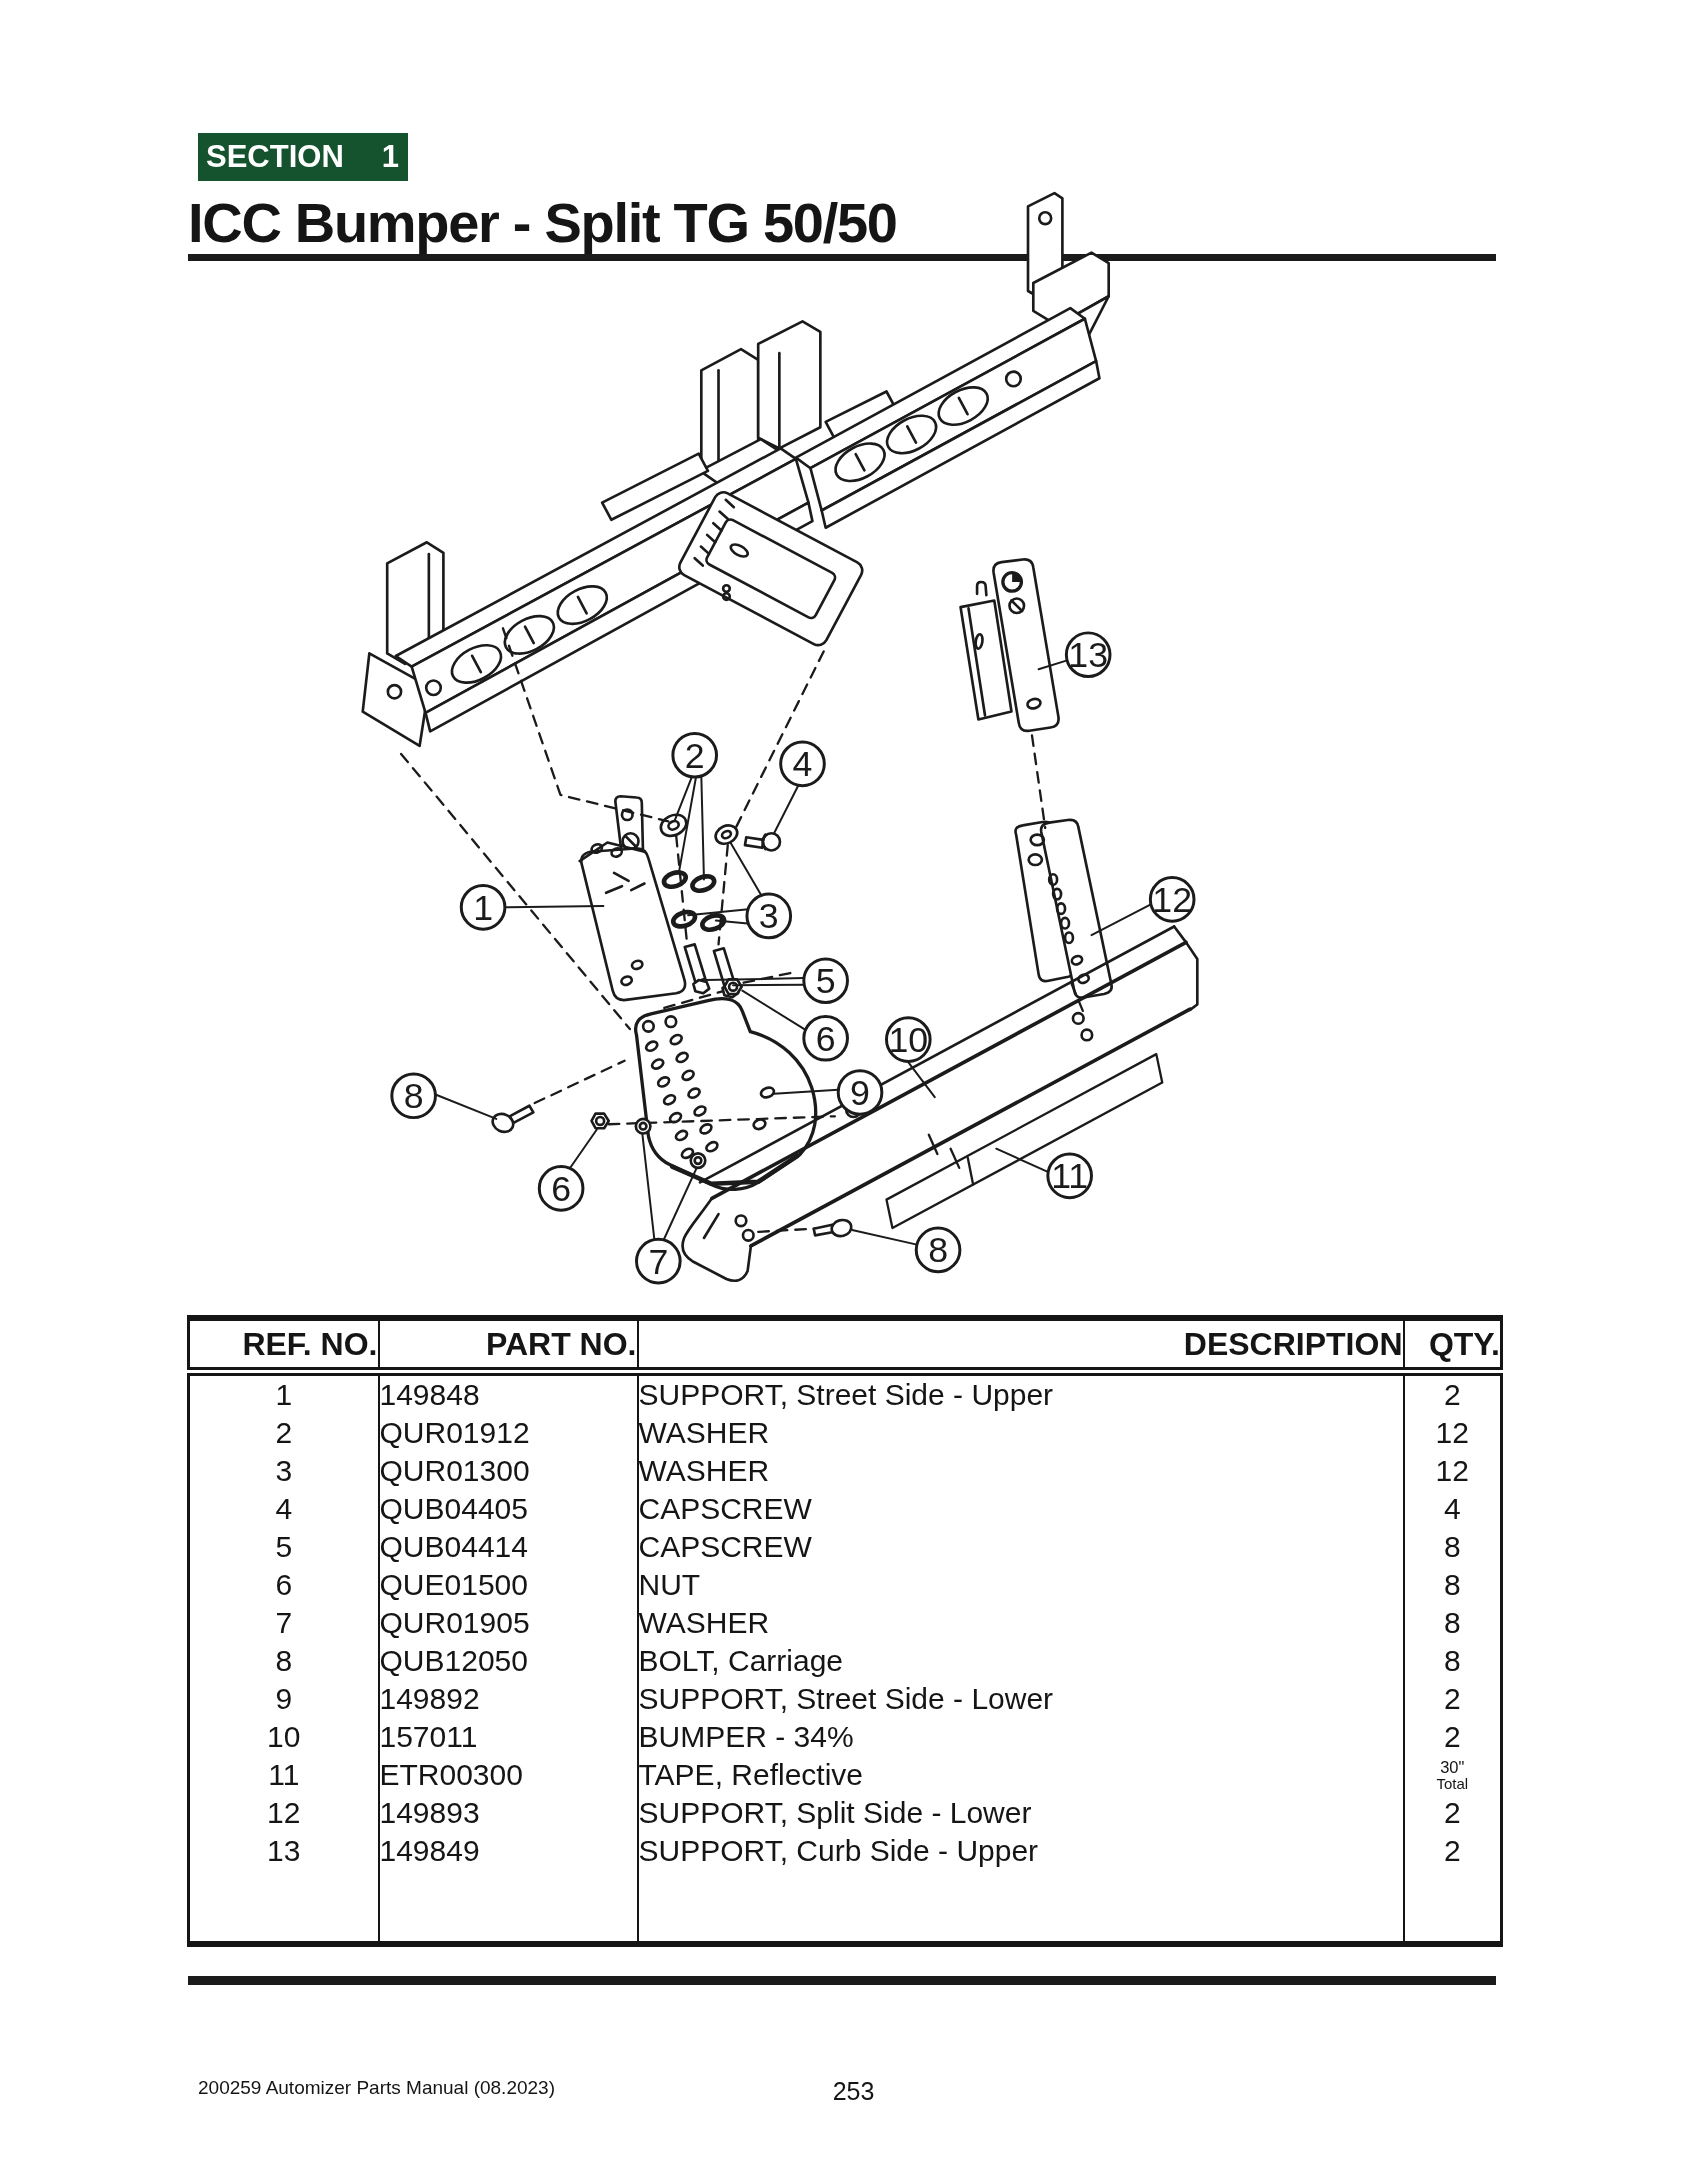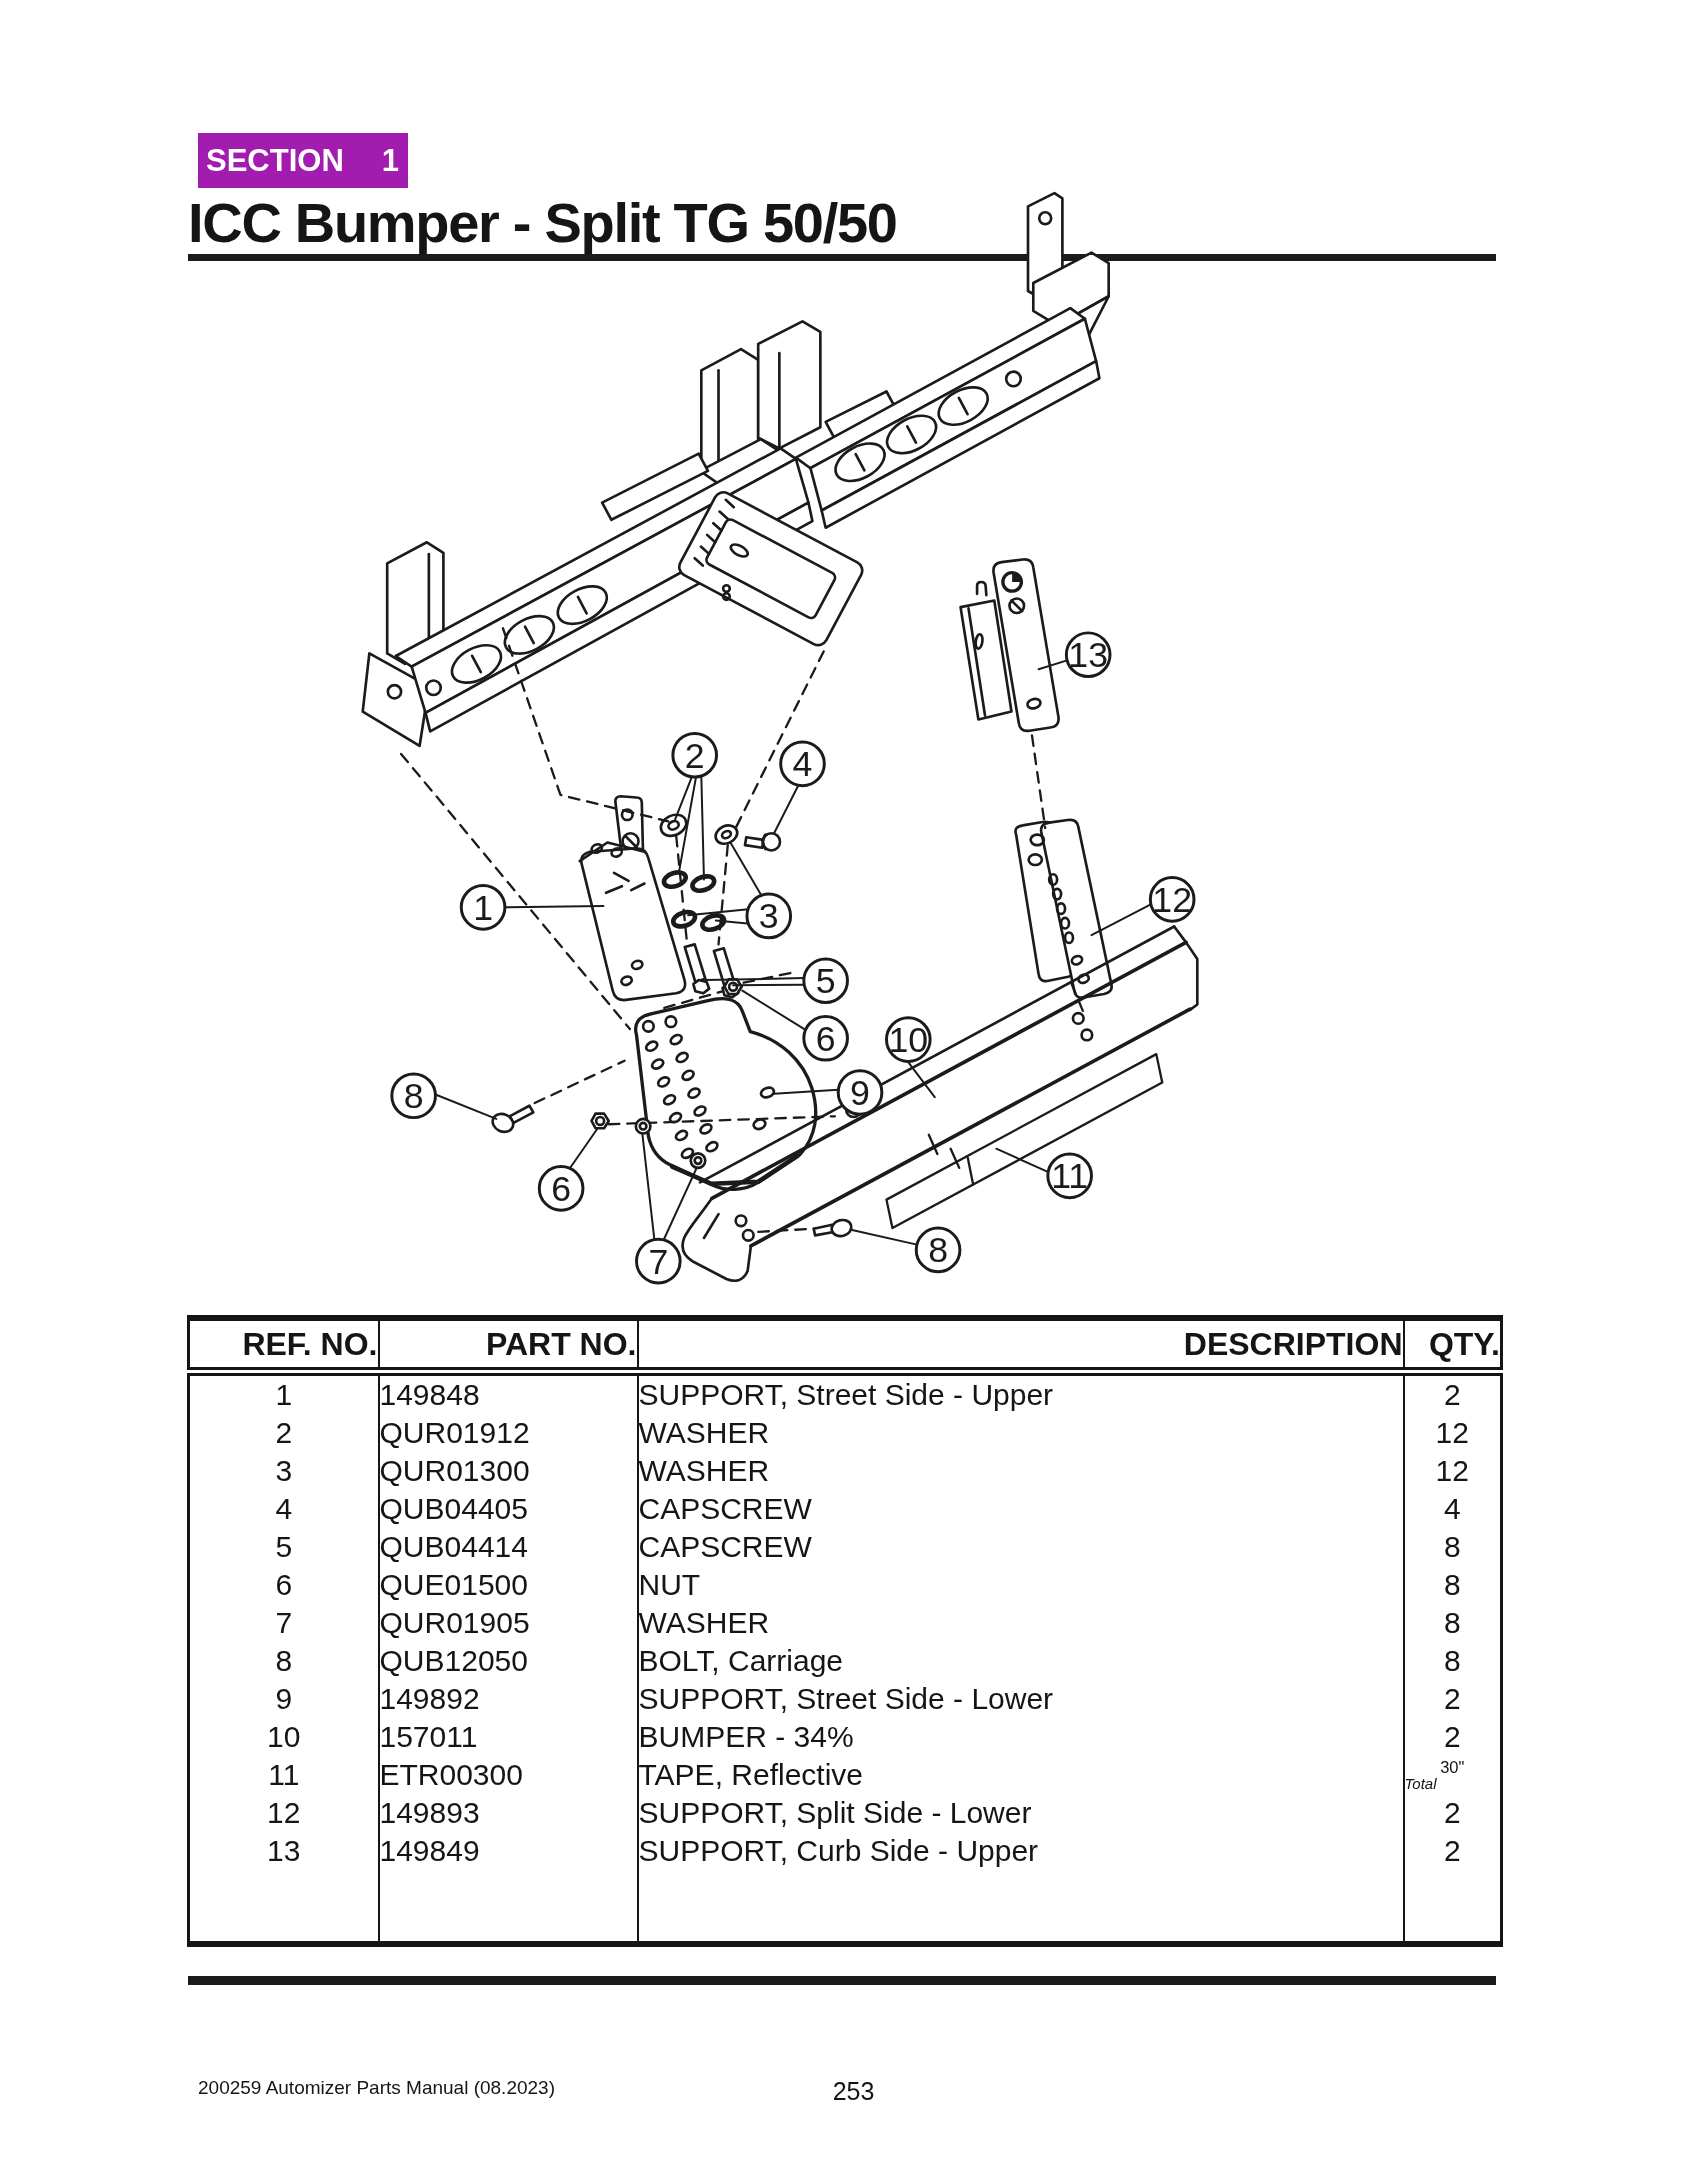--- a/index.html
+++ b/index.html
@@ -1,20 +1,20 @@
 <!DOCTYPE html>
 <html style="font-size:10.6px"><head>
 <meta charset="utf-8">
 <style>
   html,body{margin:0;padding:0;background:#ffffff;}
   body{width:1687px;height:2183px;position:relative;font-family:"Liberation Sans",sans-serif;color:#151515;overflow:hidden;}
   .abs{position:absolute;}
 
   
-  .section-box{left:198px;top:133px;width:210px;height:55px;background:#a21caf;color:#ffffff;
+  .section-box{left:198px;top:133px;width:210px;height:48px;background:#14532d;color:#ffffff;
     display:flex;align-items:center;padding-left:8px;box-sizing:border-box;}
   .section-box .w{font-size:31px;font-weight:bold;letter-spacing:0px;}
   .section-box .n{font-size:31px;font-weight:bold;margin-left:38px;}
   .page-title{left:188px;top:190px;font-size:56px;font-weight:bold;letter-spacing:-1.3px;white-space:nowrap;}
   .title-rule{left:188px;top:254px;width:1308px;height:7.3px;background:#1b1b1b;}
   .bottom-rule{left:188px;top:1976px;width:1308px;height:8.6px;background:#1b1b1b;}
 
   
   svg.diagram{left:0;top:0;}
 
@@ -22,21 +22,21 @@
   table.parts-table{position:absolute;left:187px;top:1315px;width:1313px;border-collapse:collapse;table-layout:fixed;
     border:3.3px solid #151515;border-top-width:6px;border-bottom-width:6.6px;}
   table.parts-table th{font-size:32px;font-weight:bold;height:46px;vertical-align:middle;text-align:right;
     border-bottom:9.3px double #151515;border-left:2.6px solid #151515;border-right:2.6px solid #151515;padding:0;}
   table.parts-table td{font-size:30px;height:38px;vertical-align:middle;padding:0;line-height:1;
     border-left:2.6px solid #151515;border-right:2.6px solid #151515;}
   td.c-ref,td.c-qty{text-align:center;}
   td.c-part{padding-left:20px;}
   td.c-desc{padding-left:15px;margin-top:44px;}
   td .qty-sm{display:block;text-align:center;font-size:16.5px;line-height:1.1;}
-  td .qty-sm2{display:block;text-align:left;font-size:15px;line-height:1.1;font-style:italic;}
+  td .qty-sm2{display:block;text-align:center;font-size:15px;line-height:1.1;}
   tr.filler td{height:71px;}
 
   
   .footer-left{left:198px;top:2077px;font-size:19px;white-space:nowrap;}
   .footer-page{left:814px;top:2077px;width:79px;text-align:center;font-size:25px;}
 </style>
 </head>
 <body>
 
 <div class="abs section-box">

